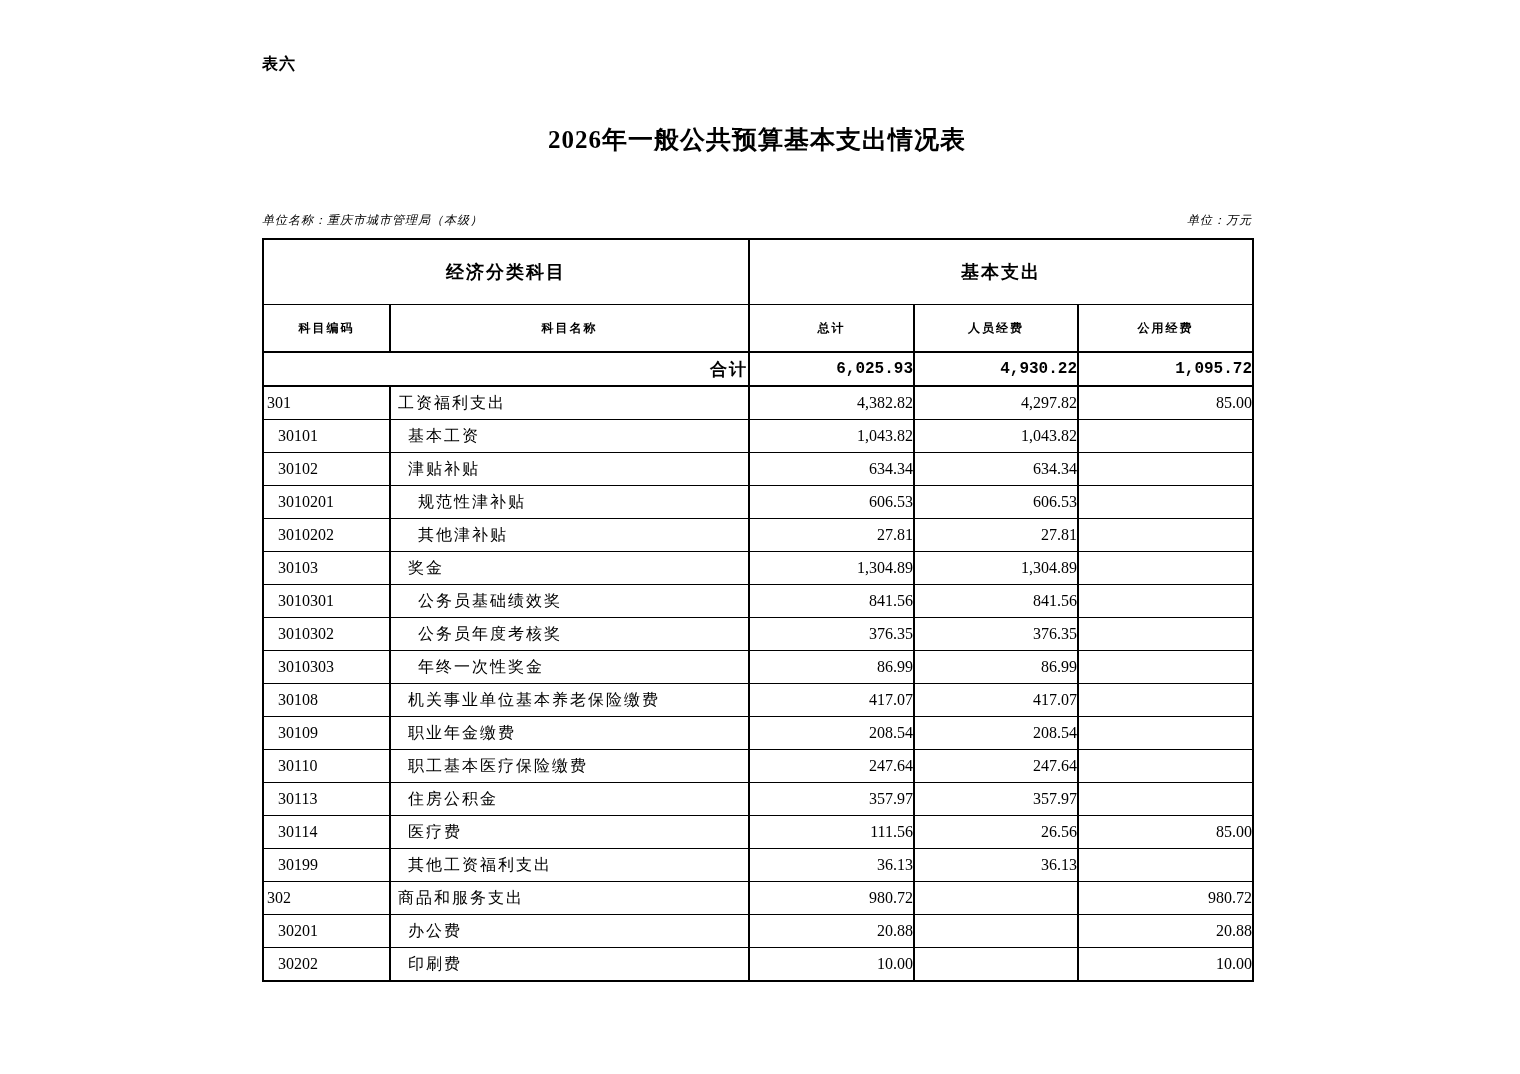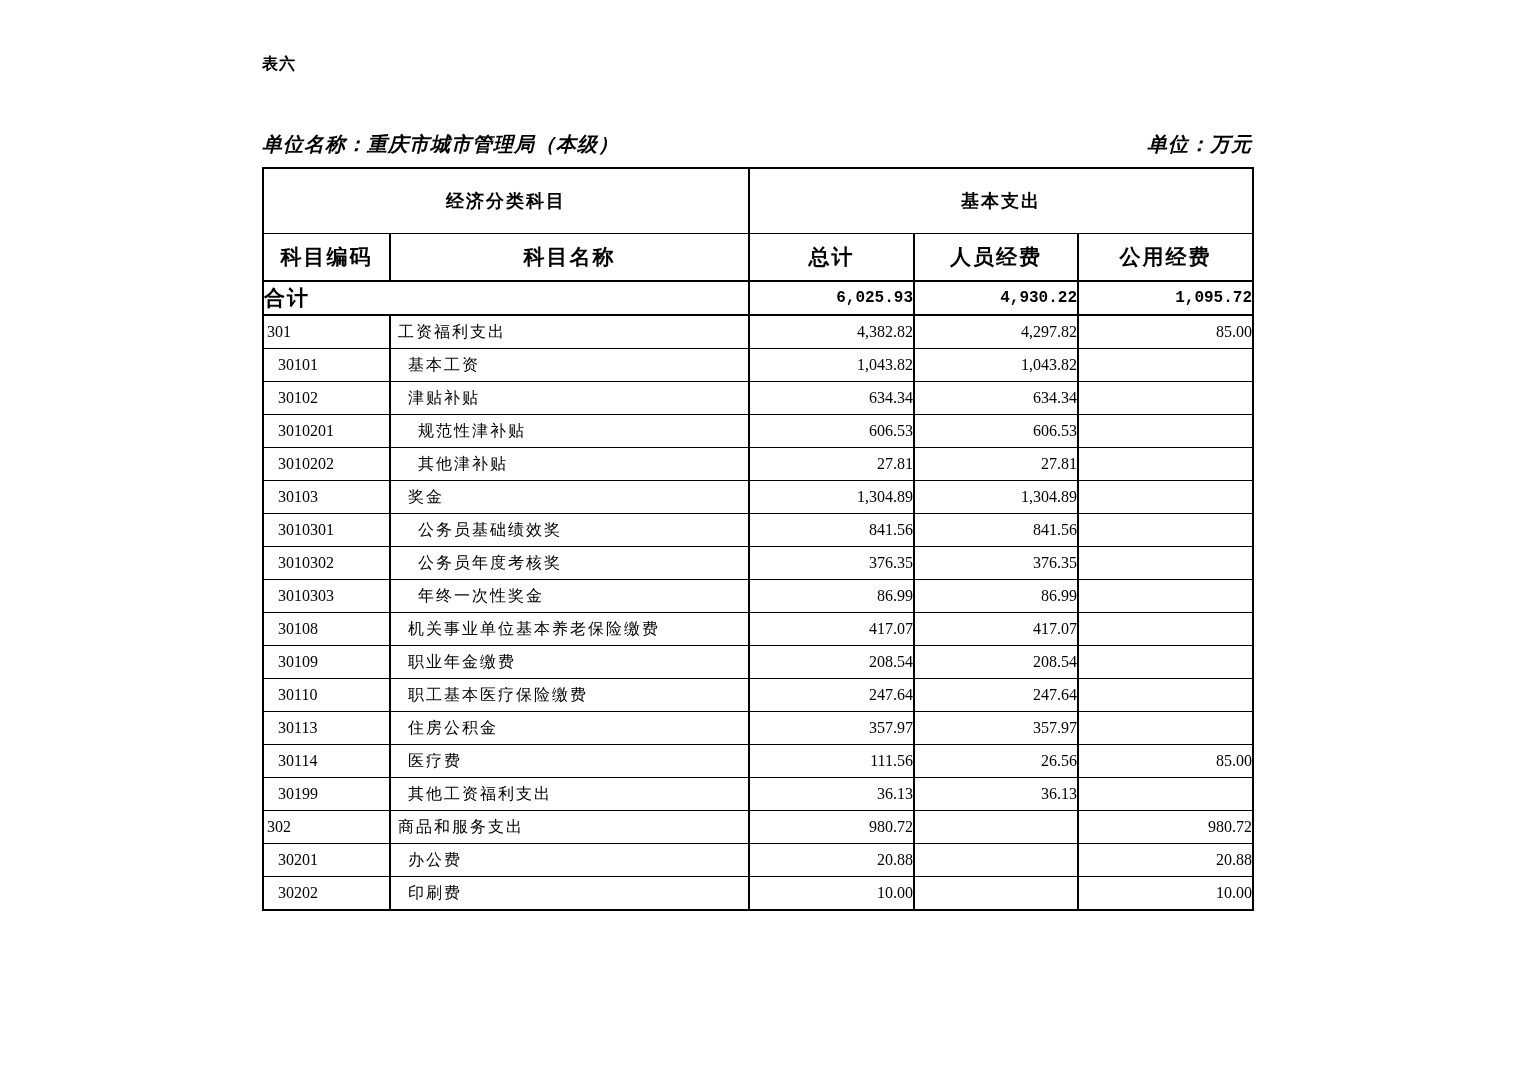--- a/index.html
+++ b/index.html
@@ -31,24 +31,23 @@
     font-family: "Liberation Serif", "DejaVu Serif", serif;
     font-weight: bold;
     font-size: 25px;
     letter-spacing: 1px;
   }
   .unit-row {
     margin-top: 56px;
     display: flex;
     justify-content: space-between;
     align-items: center;
-    font-size: 20px;
+    font-size: 12px;
     font-style: italic;
     letter-spacing: 1px;
-    font-weight: bold;
   }
   table.budget {
     margin-top: 9px;
     width: 990px;
     border-collapse: collapse;
     table-layout: fixed;
     border: 2px solid #000;
   }
   table.budget th,
   table.budget td {
@@ -65,33 +64,33 @@
     font-family: "Liberation Sans", "DejaVu Sans", sans-serif;
     font-weight: bold;
     font-size: 18px;
     letter-spacing: 2px;
     text-align: center;
   }
   tr.col-header th {
     height: 46px;
     font-family: "Liberation Sans", "DejaVu Sans", sans-serif;
     font-weight: bold;
-    font-size: 21px;
+    font-size: 12px;
     letter-spacing: 2px;
     text-align: center;
     border-bottom-width: 2px;
   }
   tr.total-row td {
     height: 32px;
     font-weight: bold;
     border-bottom-width: 2px;
   }
   tr.total-row td.total-label {
-    text-align: left;
-    font-size: 21px;
+    text-align: right;
+    font-size: 17px;
     letter-spacing: 2px;
   }
   tr.data-row td { height: 32px; font-size: 16px; }
   td.num {
     text-align: right;
     padding-right: 5px;
     font-size: 16px;
   }
   tr.total-row td.num { font-size: 16px; font-family: Liberation Mono, monospace; }
   td.code { text-align: left; }
@@ -103,20 +102,21 @@
   td.name.lvl2 { padding-left: 17px; }
   td.name.lvl3 { padding-left: 27px; }
 </style>
 </head>
 <body>
 
 <div class="sheet">
 
   <div class="doc-tag">表六</div>
 
+  <div class="page-title">2026年一般公共预算基本支出情况表</div>
 
   <div class="unit-row">
     <span>单位名称：重庆市城市管理局（本级）</span>
     <span>单位：万元</span>
   </div>
 
   <table class="budget">
     <colgroup>
       <col style="width:127px">
       <col style="width:359px">

